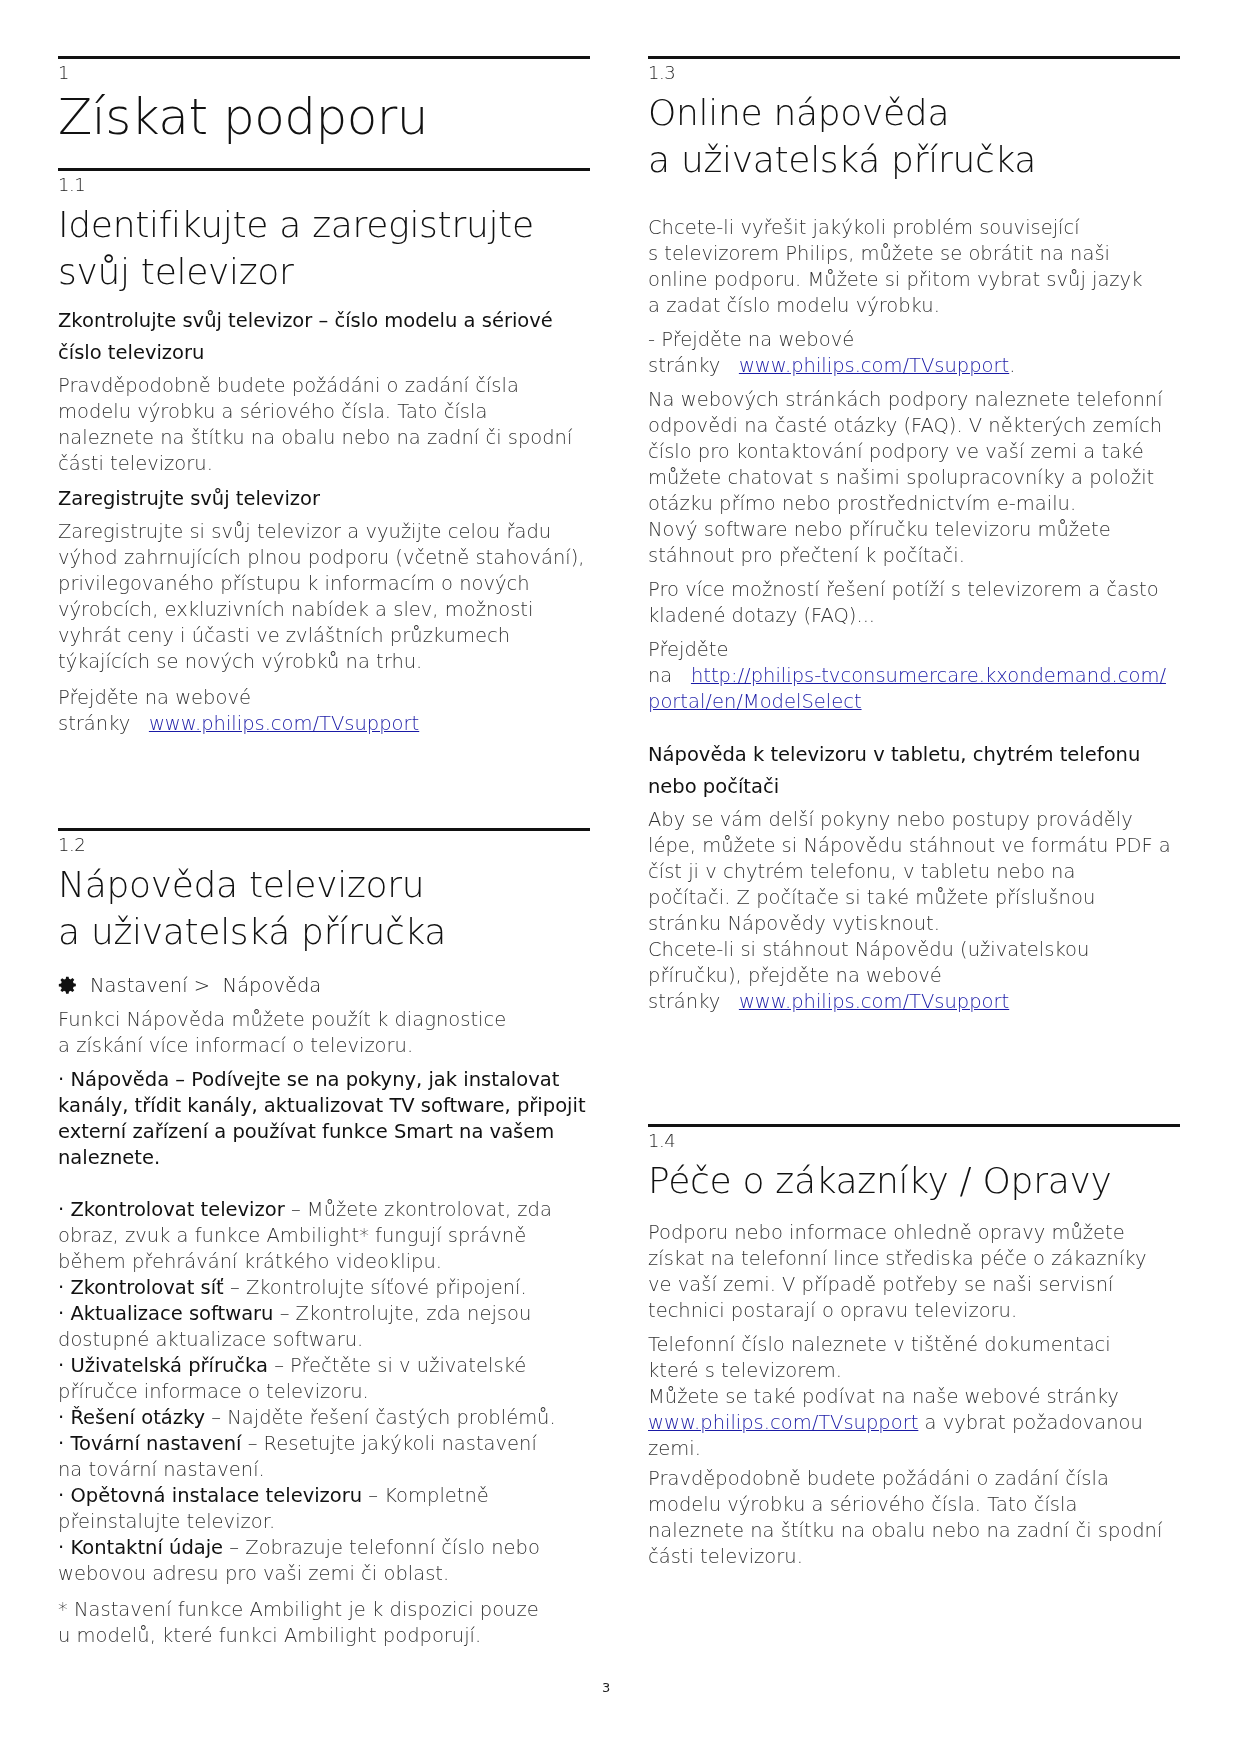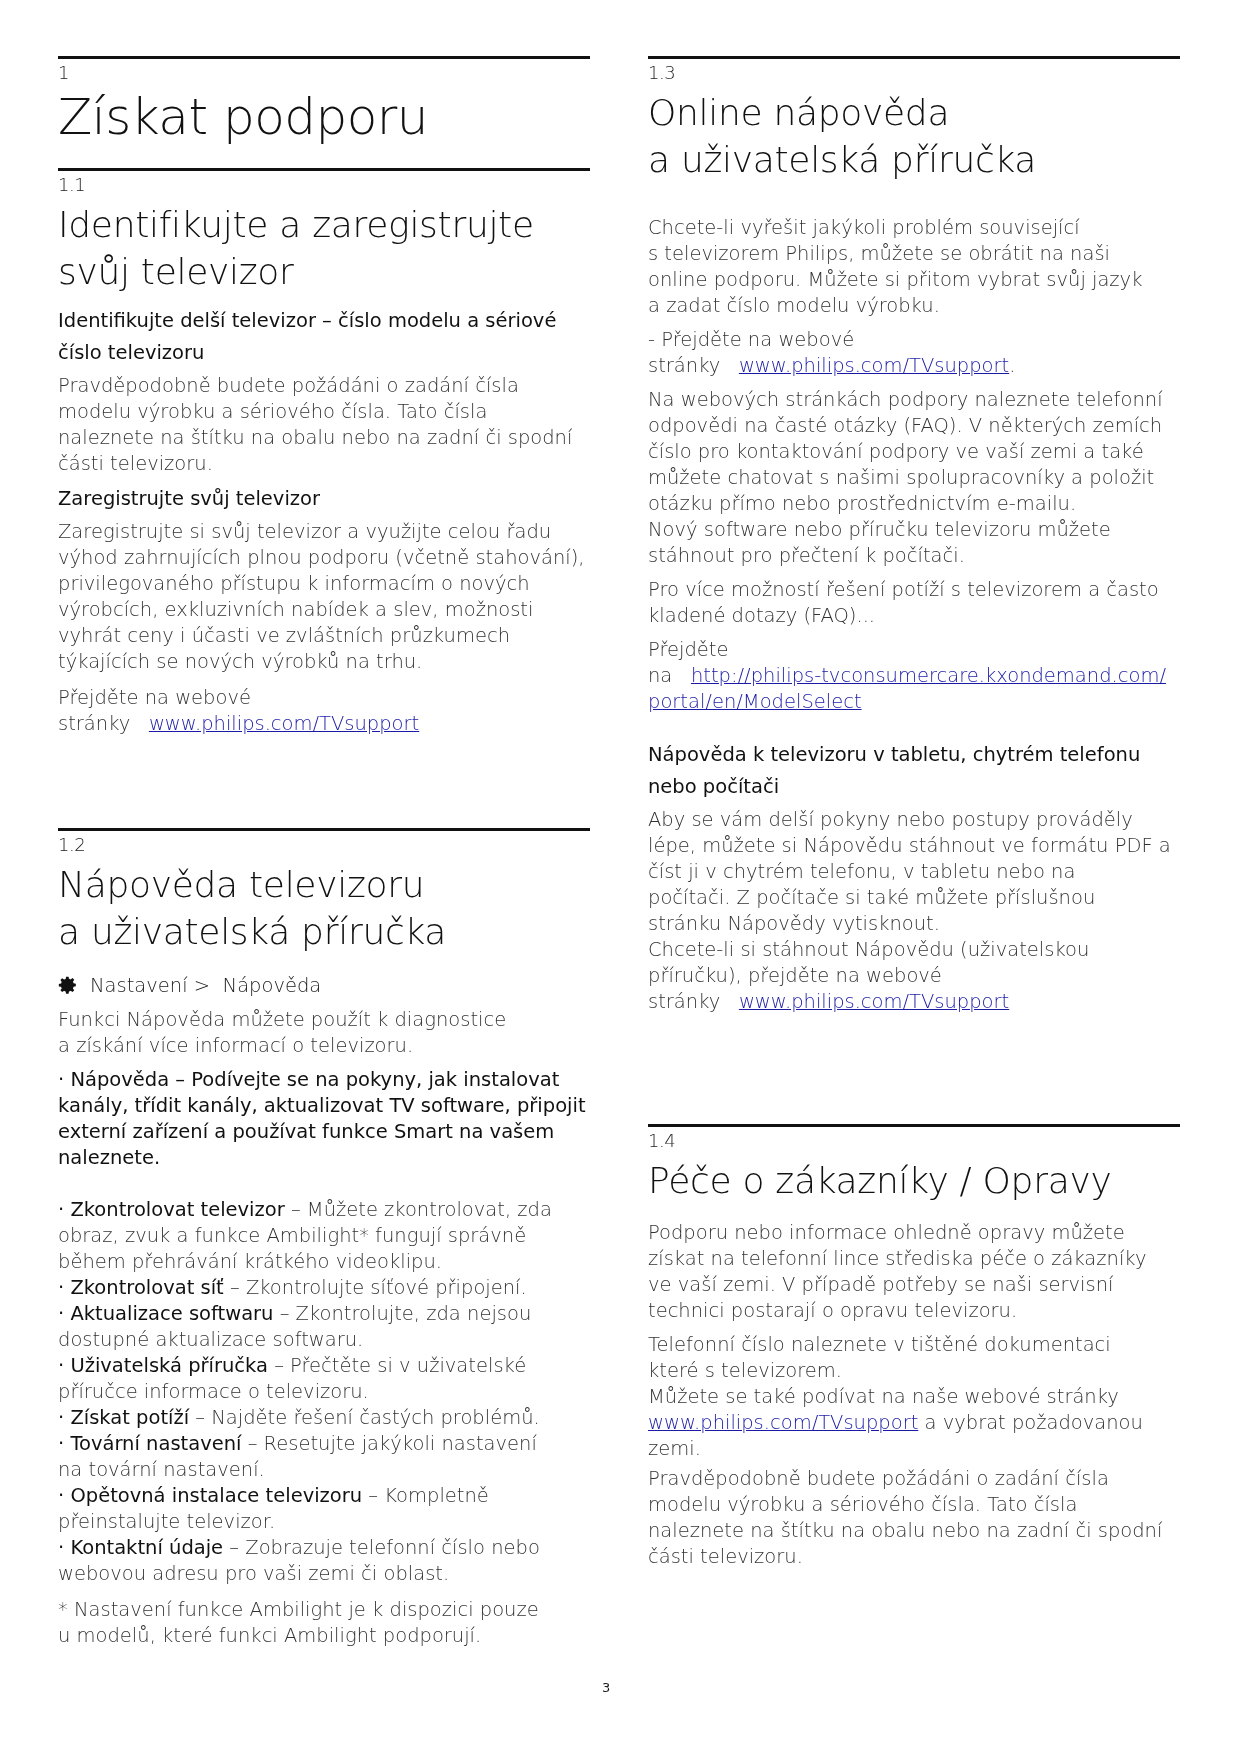--- a/index.html
+++ b/index.html
@@ -28,21 +28,21 @@
   <div class="h1" style="margin-top:4px;">Získat podporu</div>
 
   <div class="abs" style="top:112px;">
     <div class="rule"></div>
     <div class="secnum">1.1</div>
     <div class="h2">
       <div>Identifikujte a zaregistrujte</div>
       <div>svůj televizor</div>
     </div>
     <div style="margin-top:10px;">
-      <p class="sub">Identifikujte delší televizor – číslo modelu a sériové</p>
+      <p class="sub">Zkontrolujte svůj televizor – číslo modelu a sériové</p>
       <p class="sub">číslo televizoru</p>
     </div>
     <div style="margin-top:4px;">
       <p class="p">Pravděpodobně budete požádáni o zadání čísla</p>
       <p class="p">modelu výrobku a sériového čísla. Tato čísla</p>
       <p class="p">naleznete na štítku na obalu nebo na zadní či spodní</p>
       <p class="p">části televizoru.</p>
     </div>
     <p class="sub" style="margin-top:6px;">Zaregistrujte svůj televizor</p>
     <div style="margin-top:4px;">
@@ -92,21 +92,21 @@
       </div>
       <div>
         <p class="p"><b>· </b><b>Aktualizace softwaru</b><span> – Zkontrolujte, zda nejsou</span></p>
         <p class="p">dostupné aktualizace softwaru.</p>
       </div>
       <div>
         <p class="p"><b>· </b><b>Uživatelská příručka</b><span> – Přečtěte si v uživatelské</span></p>
         <p class="p">příručce informace o televizoru.</p>
       </div>
       <div>
-        <p class="p"><b>· </b><b>Získat potíží</b><span> – Najděte řešení častých problémů.</span></p>
+        <p class="p"><b>· </b><b>Řešení otázky</b><span> – Najděte řešení častých problémů.</span></p>
       </div>
       <div>
         <p class="p"><b>· </b><b>Tovární nastavení</b><span> – Resetujte jakýkoli nastavení</span></p>
         <p class="p">na tovární nastavení.</p>
       </div>
       <div>
         <p class="p"><b>· </b><b>Opětovná instalace televizoru</b><span> – Kompletně</span></p>
         <p class="p">přeinstalujte televizor.</p>
       </div>
       <div>

